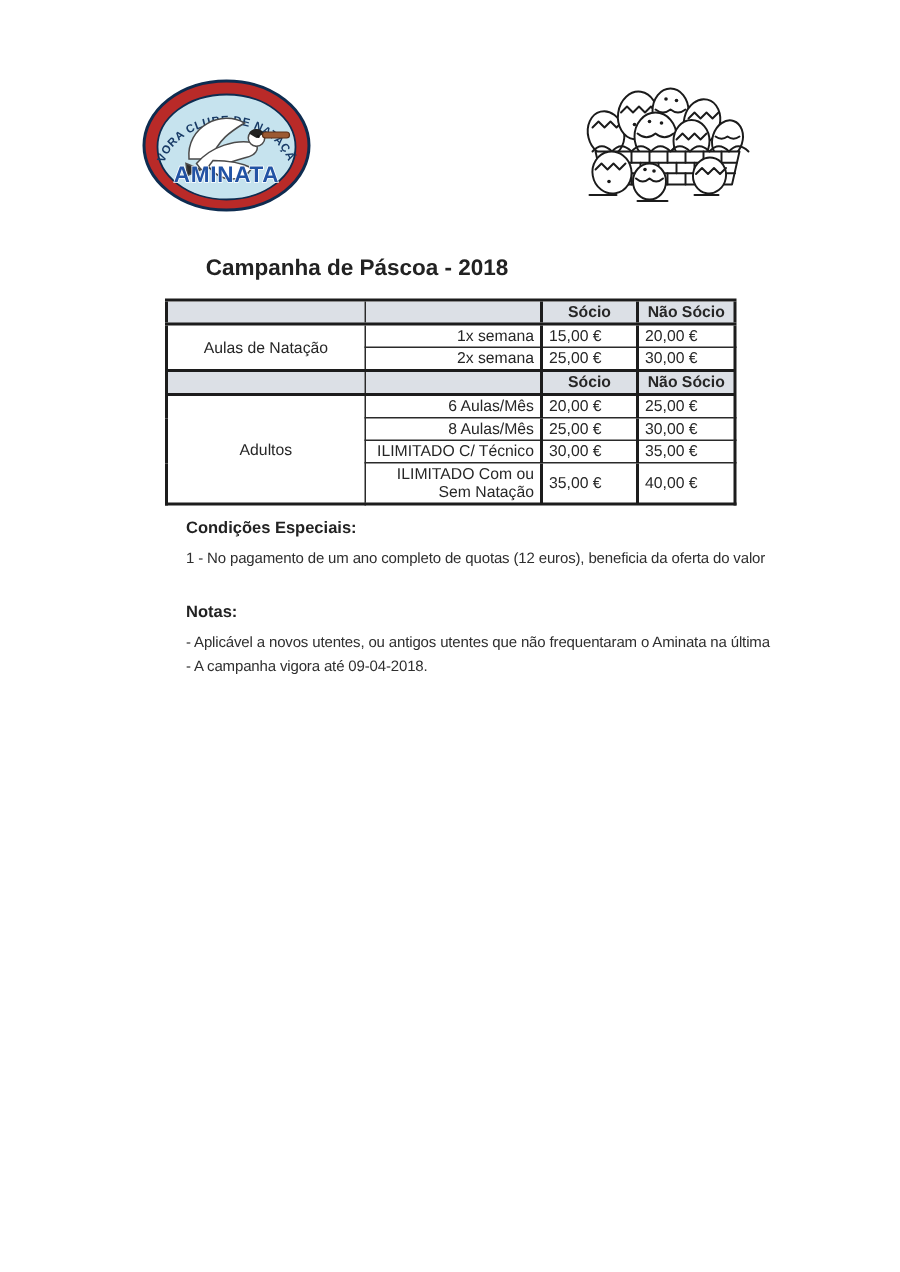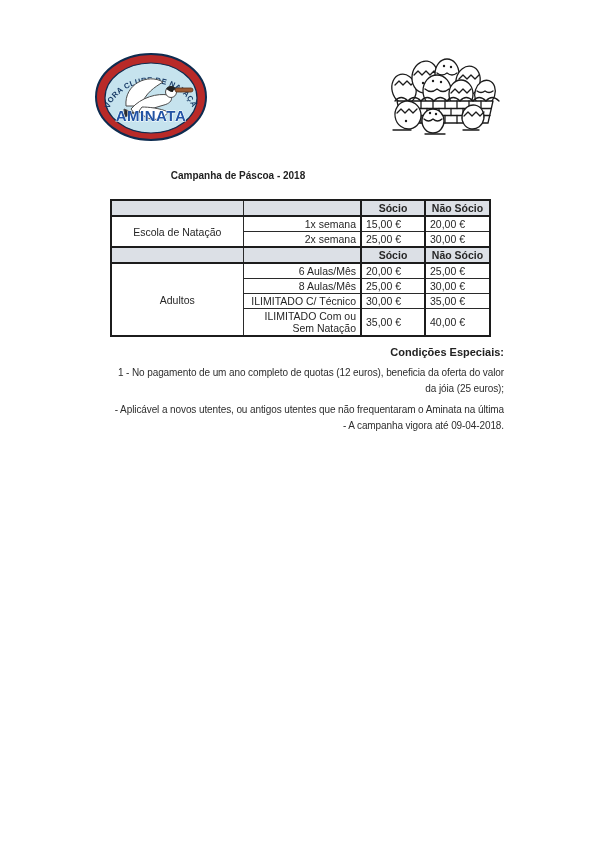--- a/index.html
+++ b/index.html
@@ -9,21 +9,21 @@
     background:#ffffff; overflow:hidden;
     font-family:"Liberation Sans", sans-serif; color:#2b2b2b;
   }
   
   .logo-wrap { position:absolute; left:94px; top:52px; width:114px; height:90px; }
   .eggs-wrap { position:absolute; left:381px; top:53px; width:128px; height:86px; }
 
   
   .doc-title {
     position:absolute; top:170px; left:0; width:476px;
-    text-align:center; font-size:10px; font-weight:700; color:#222;
+    text-align:center; font-size:15px; font-weight:700; color:#222;
   }
 
   
   .ptable {
     position:absolute; left:110px; top:199px; width:379px;
     border-collapse:collapse; table-layout:fixed;
     font-size:10.5px; color:#262626;
     border:2px solid #1c1c1c;
   }
   .ptable td {
@@ -33,21 +33,21 @@
   .ptable tr.hrow td {
     background:#dce0e6; border-top:2px solid #1c1c1c; border-bottom:2px solid #1c1c1c;
     font-weight:700; text-align:center; height:16px;
   }
   .ptable td.cat { text-align:center; }
   .ptable td.plan { text-align:right; }
   .ptable td.price { border-left:2px solid #1c1c1c; }
   .ptable tr.tall td { height:26px; }
 
   
-  .textblock { position:absolute; left:108px; width:396px; font-size:10px; letter-spacing:-0.1px; color:#2e2e2e;text-align:right; }
+  .textblock { position:absolute; left:124px; width:396px; font-size:10px; letter-spacing:-0.1px; color:#2e2e2e; }
   .textblock .tb-heading { font-size:11px; font-weight:700; color:#222; letter-spacing:0; margin-bottom:7px; }
   .textblock .tb-line { line-height:15.5px; white-space:nowrap; }
   .cond-block { top:346px; }
   .notes-block { top:402px; }
 </style>
 </head>
 <body>
 
 <div class="page">
 
@@ -156,21 +156,21 @@
         <col style="width:65px">
     </colgroup>
     <tbody>
       <tr class="hrow">
         <td class="cat"></td>
         <td class="plan"></td>
         <td class="price">Sócio</td>
         <td class="price">Não Sócio</td>
       </tr>
       <tr>
-        <td class="cat" rowspan="2">Escola de Natação</td>
+        <td class="cat" rowspan="2">Aulas de Natação</td>
         <td class="plan">1x semana</td>
         <td class="price">15,00 €</td>
         <td class="price">20,00 €</td>
       </tr>
       <tr>
         <td class="plan">2x semana</td>
         <td class="price">25,00 €</td>
         <td class="price">30,00 €</td>
       </tr>
       <tr class="hrow">
@@ -199,21 +199,21 @@
         <td class="plan">ILIMITADO Com ou Sem Natação</td>
         <td class="price">35,00 €</td>
         <td class="price">40,00 €</td>
       </tr>
     </tbody>
   </table>
 
   <div class="textblock cond-block">
     <div class="tb-heading">Condições Especiais:</div>
     <div class="tb-line"> 1 - No pagamento de um ano completo de quotas (12 euros), beneficia da oferta do valor</div>
-    <div class="tb-line">da jóia (25 euros);</div>
   </div>
 
   <div class="textblock notes-block">
+    <div class="tb-heading">Notas:</div>
     <div class="tb-line"> - Aplicável a novos utentes, ou antigos utentes que não frequentaram o Aminata na última</div>
     <div class="tb-line"> - A campanha vigora até 09-04-2018.</div>
   </div>
 
 </div>
 
 </body></html>

